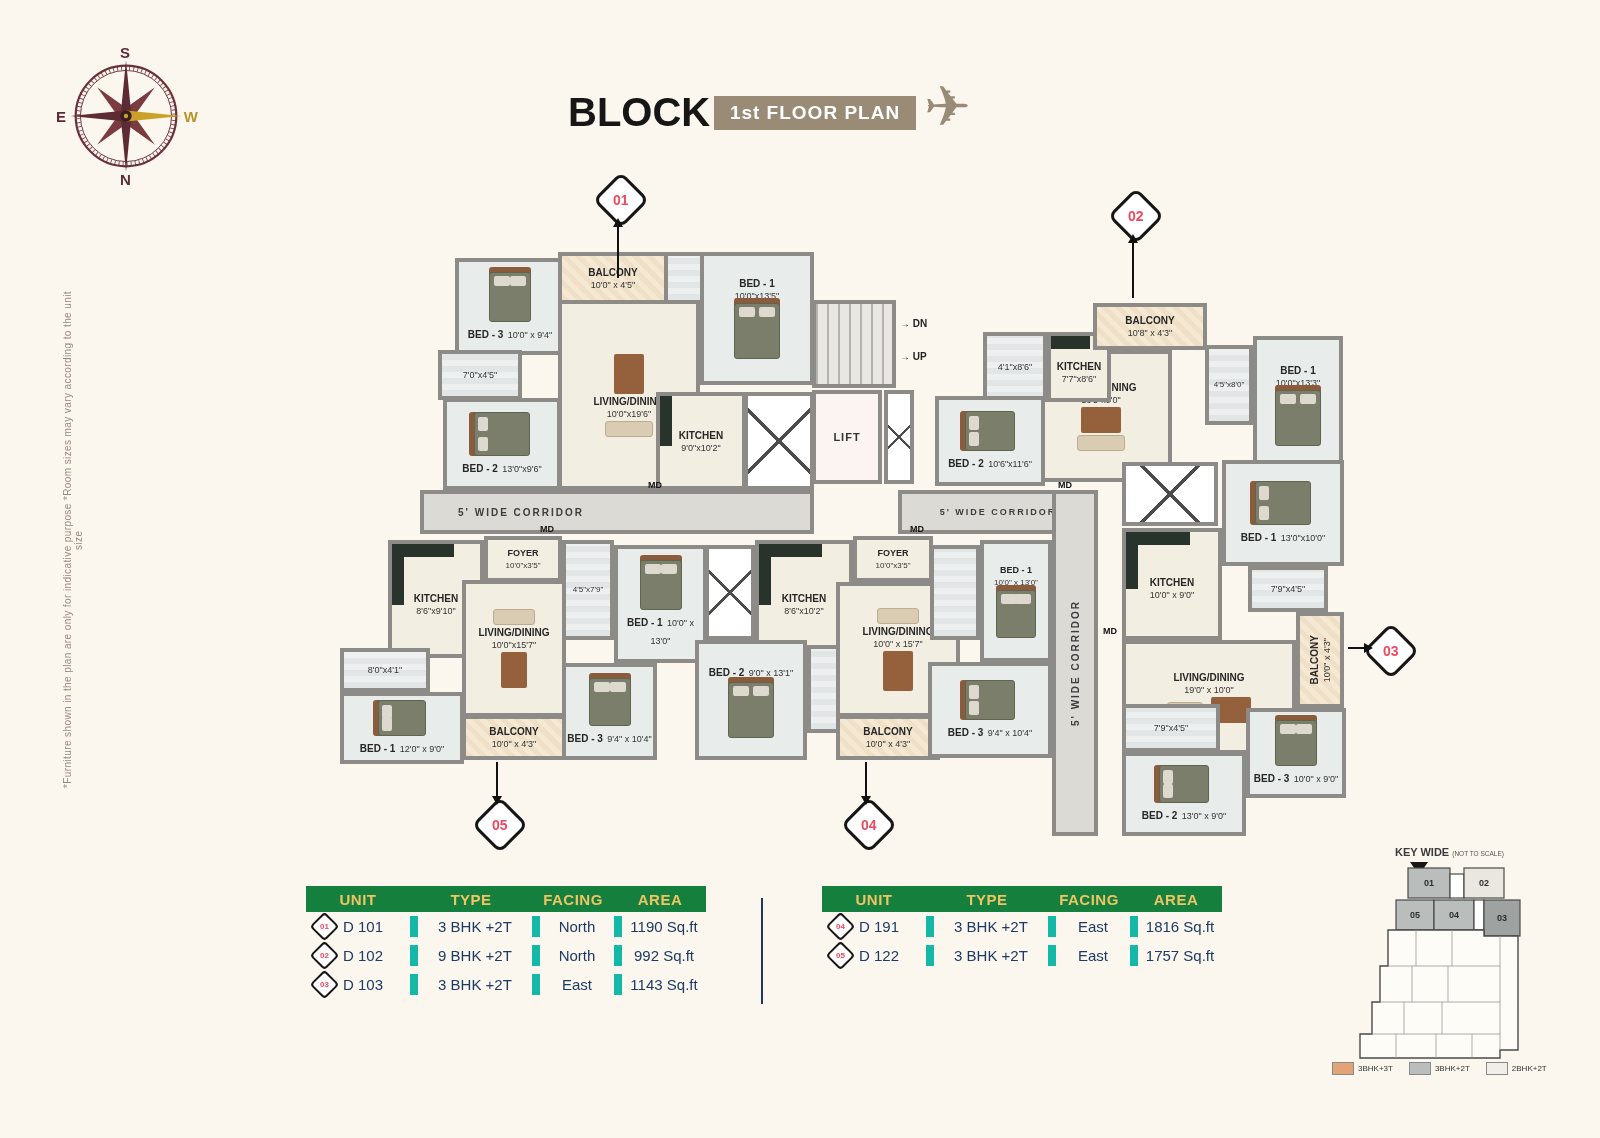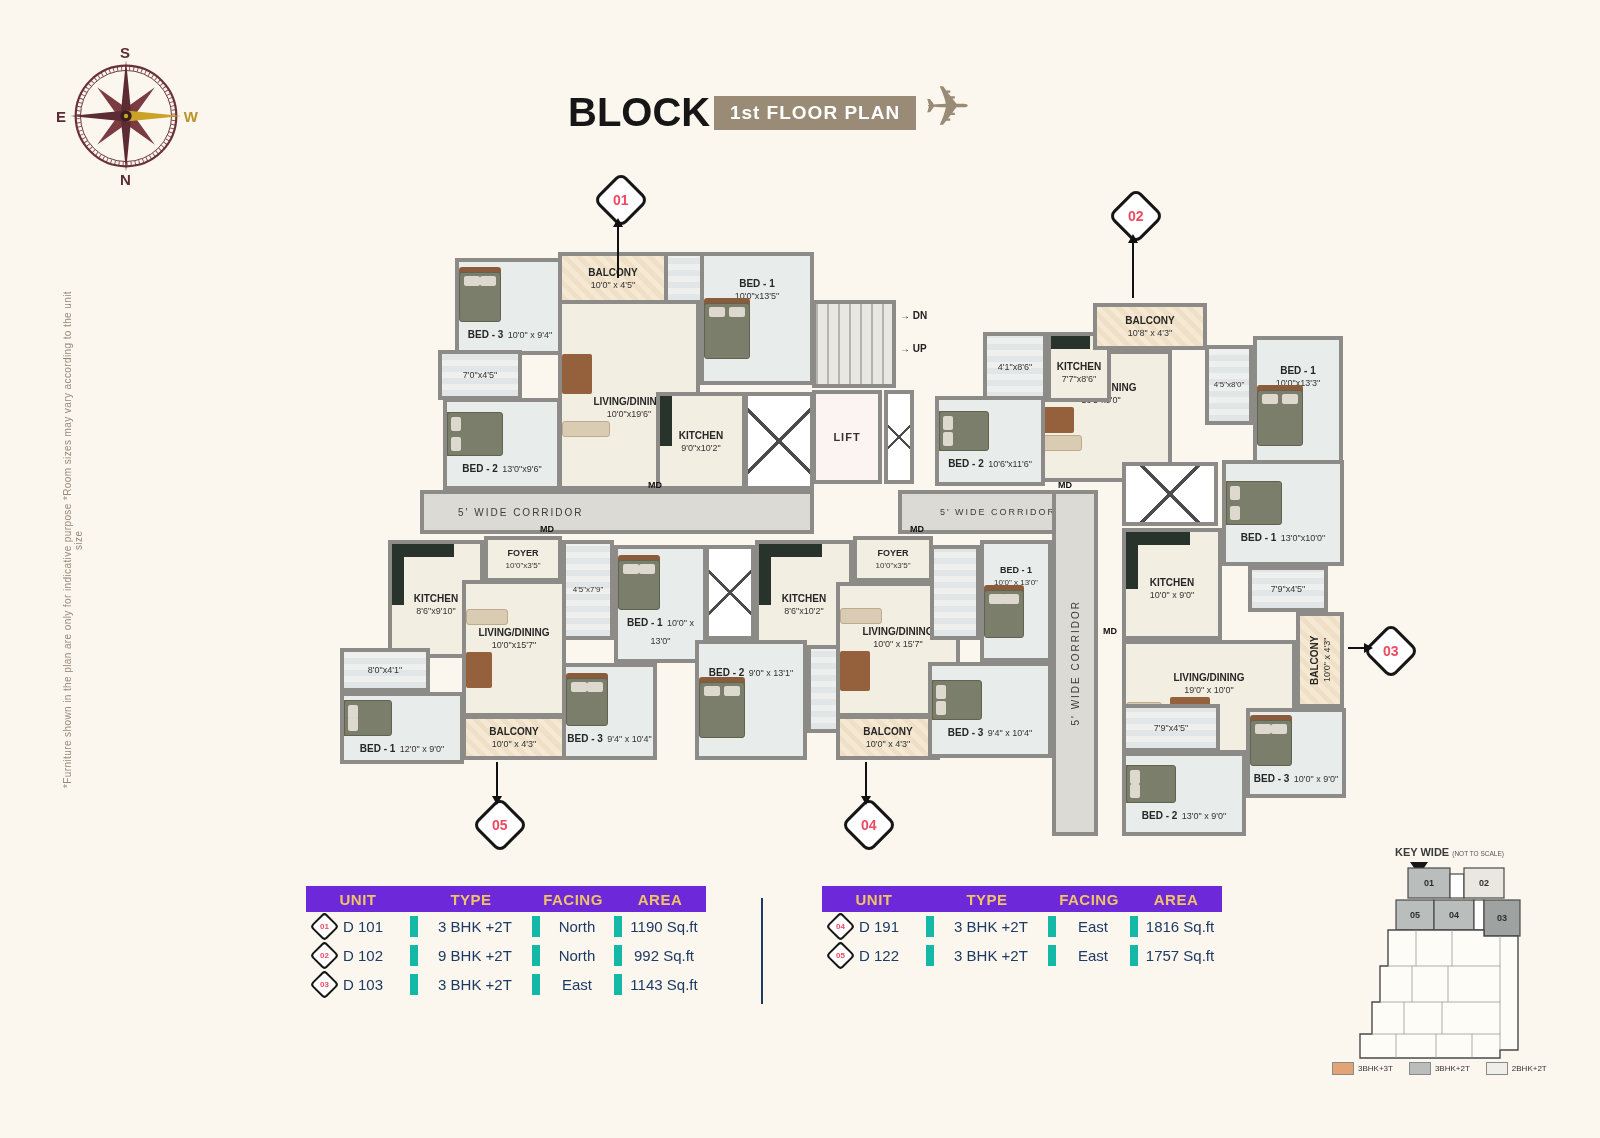--- a/index.html
+++ b/index.html
@@ -16,34 +16,34 @@
   .compass .pt{position:absolute;font-weight:bold;font-size:15px;color:#5d2b33}
   .compass .pt.w{color:#b8942a}
 
   
   .disclaimer{position:absolute;left:62px;top:290px;height:500px;width:18px;writing-mode:vertical-rl;
     transform:rotate(180deg);font-size:10px;color:#97897b;text-align:center;letter-spacing:.4px}
 
   
   .plan{position:absolute;inset:0}
   .room{position:absolute;box-sizing:border-box;border:4px solid #8d8b87;display:flex;flex-direction:column;
-    justify-content:center;text-align:center;gap:2px;overflow:hidden}
+    align-items:center;justify-content:center;text-align:center;gap:2px;overflow:hidden}
   .rname{font-weight:bold;font-size:10px;color:#262626;line-height:11px}
   .rdims{font-size:9px;color:#333;line-height:10px}
   .f-bed{background:#e8ecea}
   .f-living{background:#f3eee2}
   .f-balcony{background:#f5e9d4;background-image:repeating-linear-gradient(45deg,rgba(210,180,140,.18) 0 5px,transparent 5px 10px)}
   .f-toilet{background:#eef0f0;background-image:repeating-linear-gradient(0deg,rgba(160,170,170,.15) 0 6px,transparent 6px 12px)}
   .f-kitchen{background:#f3eee2}
   .f-foyer{background:#f3eee2}
   .duct{position:absolute;box-sizing:border-box;border:4px solid #8d8b87;background:
     linear-gradient(45deg,transparent 48.6%,#4c4c4c 48.6%,#4c4c4c 51.4%,transparent 51.4%),
     linear-gradient(-45deg,transparent 48.6%,#4c4c4c 48.6%,#4c4c4c 51.4%,transparent 51.4%),#fff}
   .corr{position:absolute;box-sizing:border-box;border:4px solid #8d8b87;background:#dcdad4;display:flex;align-items:center}
-  .corr-label{font-size:10px;font-weight:normal;color:#3c3c3c;letter-spacing:2px;white-space:nowrap}
+  .corr-label{font-size:10px;font-weight:bold;color:#3c3c3c;letter-spacing:2px;white-space:nowrap}
   .corrV{justify-content:center}
   .vtext{writing-mode:vertical-rl;transform:rotate(180deg)}
   .stairs{position:absolute;box-sizing:border-box;border:4px solid #8d8b87;background:
     repeating-linear-gradient(90deg,#b5b3ae 0 2px,#e9e7e2 2px 11px);}
   .stairlbl{position:absolute;display:flex;flex-direction:column;gap:22px;font-size:10px;font-weight:bold;color:#222}
   .lift{position:absolute;box-sizing:border-box;border:4px solid #8d8b87;background:#fbf4f2;display:flex;
     align-items:center;justify-content:center;font-size:11px;font-weight:bold;color:#333;letter-spacing:1px}
   .md{position:absolute;font-size:9px;font-weight:bold;color:#111}
 
   
@@ -62,21 +62,21 @@
   .marker{position:absolute;width:34px;height:34px;background:#fff;border:3px solid #161616;border-radius:8px;
     transform:rotate(45deg);display:flex;align-items:center;justify-content:center}
   .marker span{transform:rotate(-45deg);font-size:14px;font-weight:bold;color:#ee4a5f}
   .aline{position:absolute;background:#111}
   .ah-up{position:absolute;width:0;height:0;border-left:5px solid transparent;border-right:5px solid transparent;border-bottom:9px solid #111}
   .ah-down{position:absolute;width:0;height:0;border-left:5px solid transparent;border-right:5px solid transparent;border-top:9px solid #111}
   .ah-right{position:absolute;width:0;height:0;border-top:5px solid transparent;border-bottom:5px solid transparent;border-left:9px solid #111}
 
   
   .utable{position:absolute;width:400px}
-  .uthead{display:grid;grid-template-columns:104px 122px 82px 92px;background:#6d28d9;height:26px;align-items:center}
+  .uthead{display:grid;grid-template-columns:104px 122px 82px 92px;background:#15803d;height:26px;align-items:center}
   .uthead div{text-align:center;font-size:15px;font-weight:bold;color:#f0c464;letter-spacing:.5px}
   .utrow{display:grid;grid-template-columns:104px 122px 82px 92px;height:29px;align-items:center;color:#1d3a64;font-size:15px}
   .ucell{display:flex;align-items:center;gap:8px;padding-left:8px;font-weight:500}
   .ccell{display:flex;align-items:center;justify-content:center;border-left:8px solid #14b8a6;height:21px;align-self:center}
   .sbadge{width:17px;height:17px;border:2px solid #161616;border-radius:4px;transform:rotate(45deg);background:#fff;
     display:flex;align-items:center;justify-content:center;flex:none}
   .sbadge span{transform:rotate(-45deg);font-size:8px;font-weight:bold;color:#ee4a5f}
   .tdivider{position:absolute;left:761px;top:898px;width:2px;height:106px;background:#1d3a64}
 
   
@@ -160,21 +160,21 @@
       <div><span class="rname">BED - 2</span> <span class="rdims">13'0"x9'6"</span></div>
     </div>
     <div class="room f-kitchen" style="left:656px;top:392px;width:90px;height:98px">
       <div class="kc-left"></div>
       <span class="rname">KITCHEN</span>
       <span class="rdims">9'0"x10'2"</span>
     </div>
     <div class="duct" style="left:744px;top:392px;width:70px;height:98px"></div>
 
     <div class="stairs" style="left:812px;top:300px;width:84px;height:88px"></div>
-    <div class="stairlbl" style="left:900px;top:310px">
+    <div class="stairlbl" style="left:900px;top:318px">
       <span><span>→</span> <span>DN</span></span>
       <span><span>→</span> <span>UP</span></span>
     </div>
     <div class="lift" style="left:812px;top:390px;width:70px;height:94px">
       <span>LIFT</span>
     </div>
     <div class="duct" style="left:884px;top:390px;width:30px;height:94px"></div>
 
     <div class="room f-living" style="left:1030px;top:350px;width:142px;height:132px">
       <span class="rname">LIVING/DINING</span>

